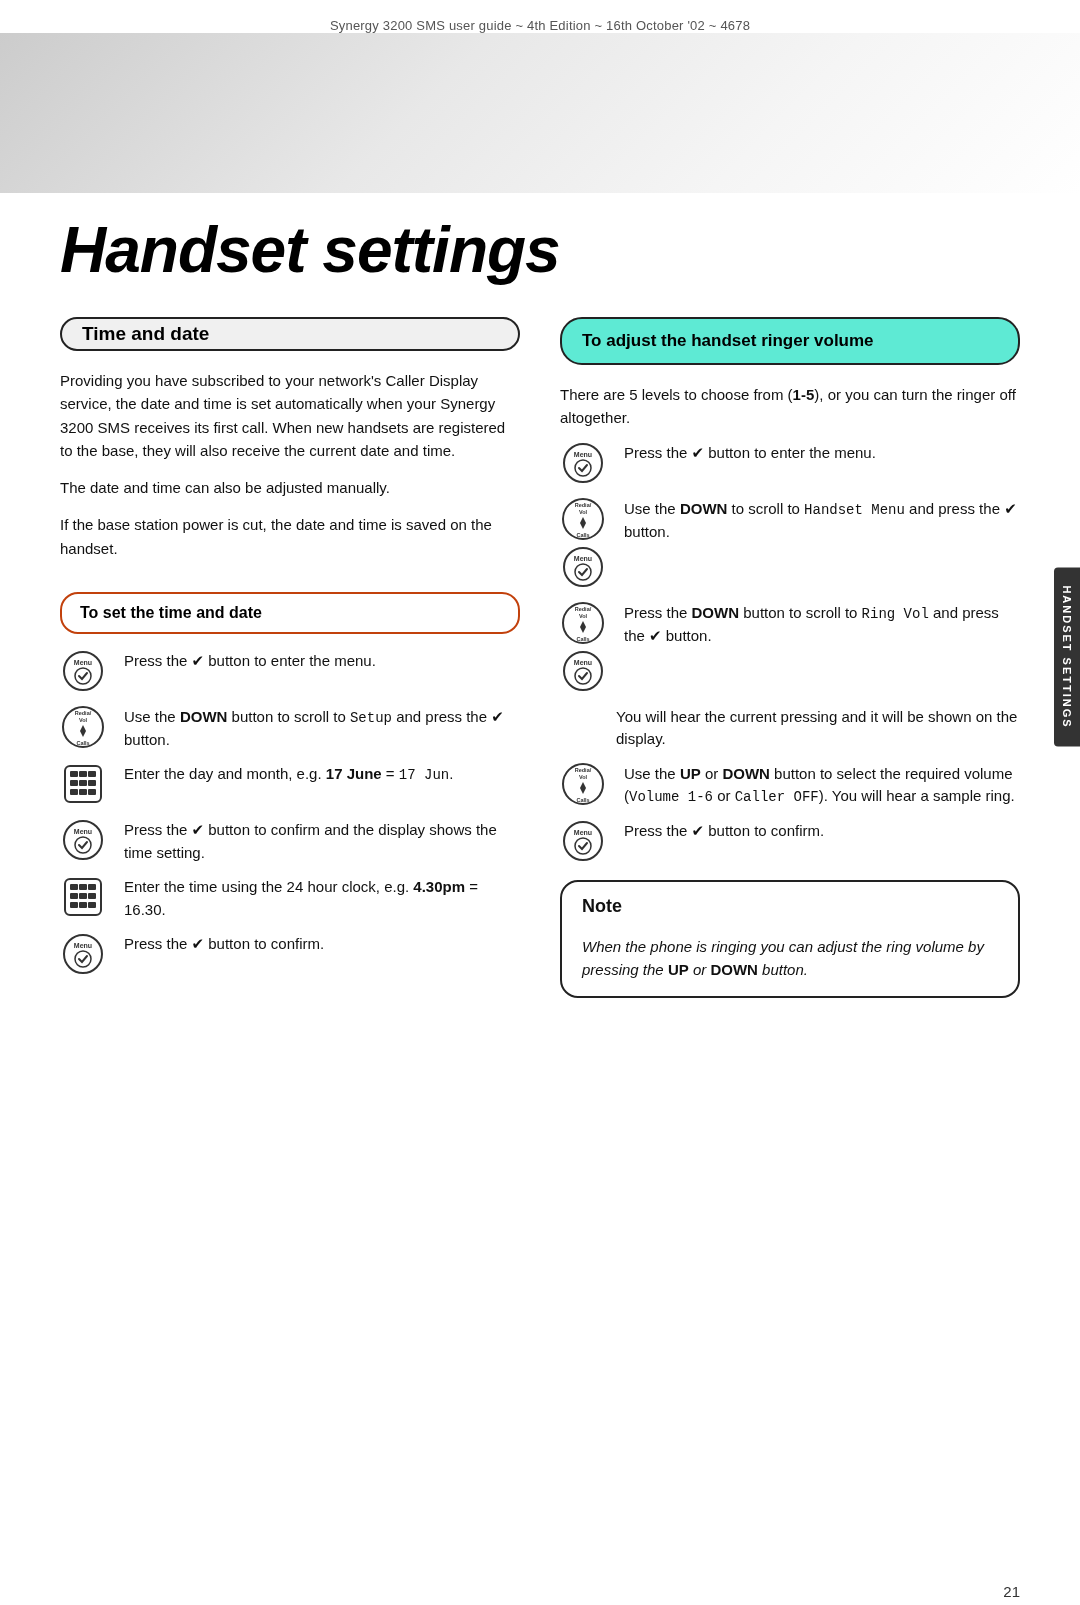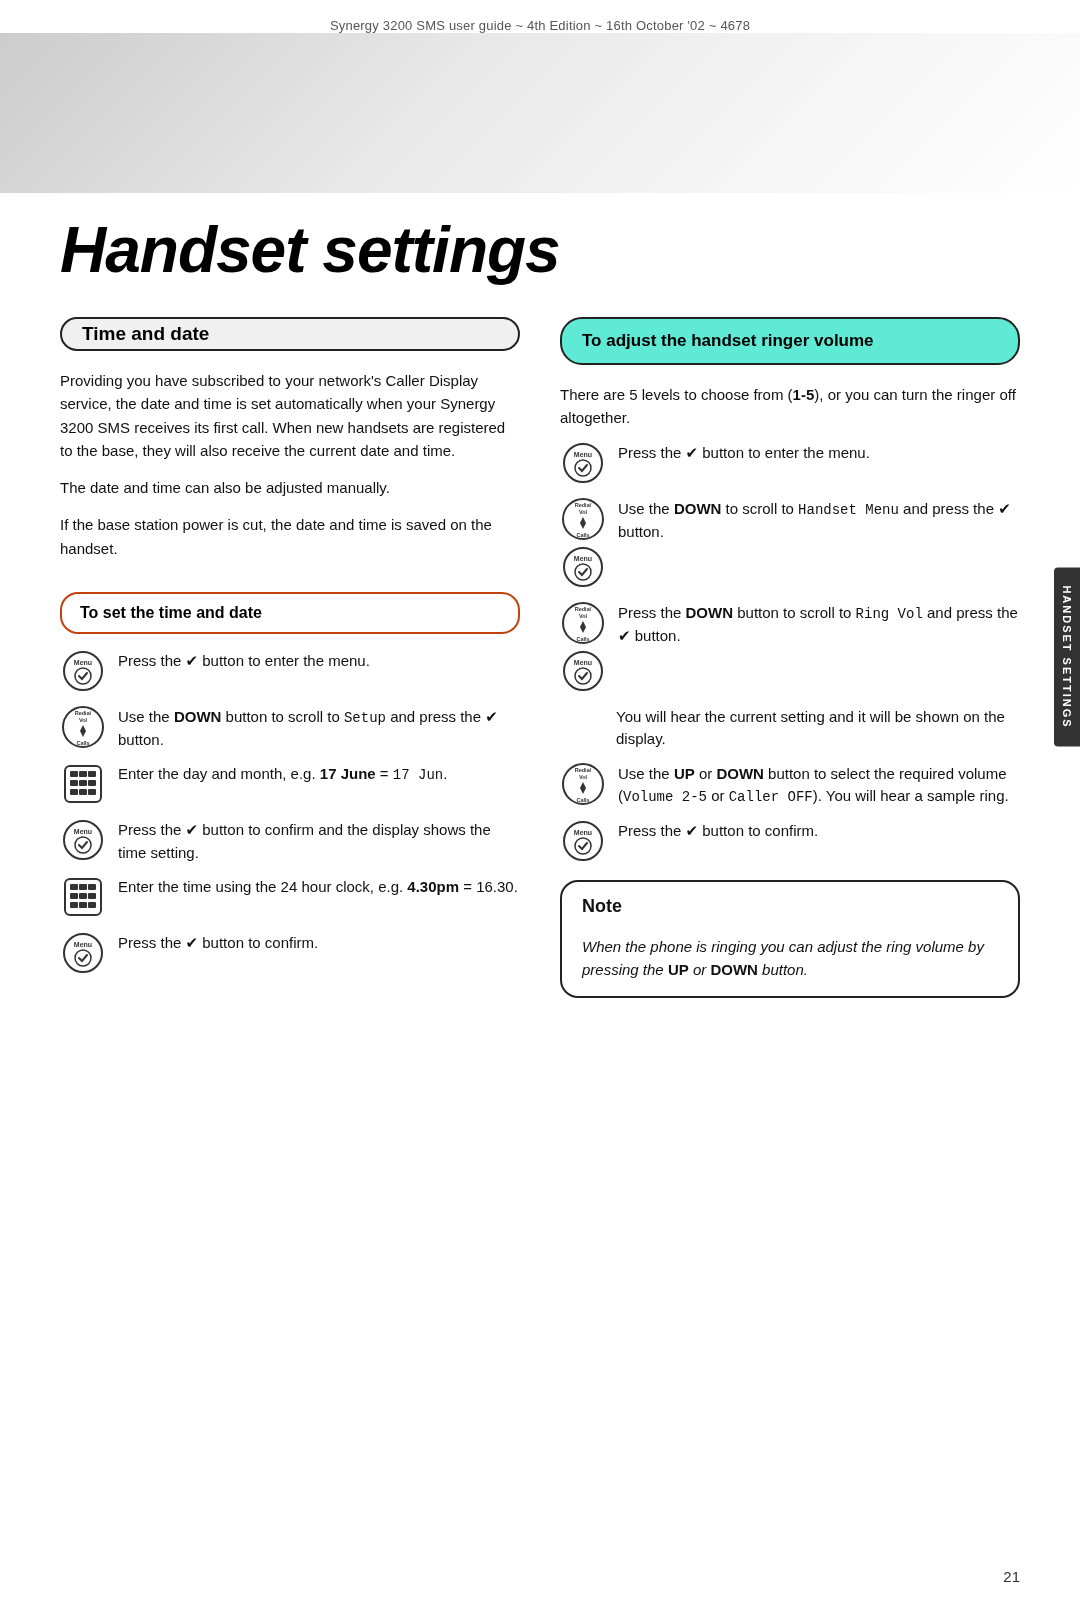--- a/index.html
+++ b/index.html
@@ -109,21 +109,21 @@
       font-size: 16px;
       font-weight: 900;
       color: #000;
     }
 
     
     .instr-row {
       display: flex;
       align-items: flex-start;
       margin-bottom: 10px;
-      gap: 12px;
+      gap: 18px;
     }
 
     .instr-icon {
       flex-shrink: 0;
       width: 46px;
       height: 46px;
       display: flex;
       align-items: center;
       justify-content: center;
     }
@@ -182,21 +182,21 @@
       font-style: italic;
     }
 
     .note-box .note-text b {
       font-style: normal;
       font-weight: 900;
     }
 
     .page-number {
       position: absolute;
-      bottom: 20px;
+      bottom: 5px;
       right: 60px;
       font-size: 15px;
       color: #333;
     }
 
     .intro-text {
       font-size: 15px;
       line-height: 1.55;
       color: #111;
       margin-bottom: 10px;
@@ -419,37 +419,37 @@
           </svg>
         </div>
       </div>
       <div class="instr-text">
         Press the <b>DOWN</b> button to scroll to <span class="mono">Ring Vol</span> and press the ✔ button.
       </div>
     </div>
 
     <div class="instr-row" style="padding-left:56px;">
       <div class="instr-text">
-        You will hear the current setting and it will be shown on the display.
+        You will hear the current pressing and it will be shown on the display.
       </div>
     </div>
 
     <div class="instr-row">
       <div class="instr-icon">
         <svg width="44" height="44" viewBox="0 0 44 44">
           <circle cx="22" cy="22" r="20" fill="none" stroke="#333" stroke-width="2"></circle>
           <text x="22" y="10" text-anchor="middle" font-size="5.5" fill="#333" font-weight="bold">Redia/</text>
           <text x="22" y="17" text-anchor="middle" font-size="5.5" fill="#333" font-weight="bold">Vol</text>
           <polygon points="22,20 19,26 25,26" fill="#333"></polygon>
           <polygon points="22,32 19,26 25,26" fill="#333"></polygon>
           <text x="22" y="40" text-anchor="middle" font-size="5.5" fill="#333" font-weight="bold">Calls</text>
         </svg>
       </div>
       <div class="instr-text">
-        Use the <b>UP</b> or <b>DOWN</b> button to select the required volume (<span class="mono">Volume 2-5</span> or <span class="mono">Caller OFF</span>). You will hear a sample ring.
+        Use the <b>UP</b> or <b>DOWN</b> button to select the required volume (<span class="mono">Volume 1-6</span> or <span class="mono">Caller OFF</span>). You will hear a sample ring.
       </div>
     </div>
 
     <div class="instr-row">
       <div class="instr-icon">
         <svg width="42" height="42" viewBox="0 0 42 42">
           <circle cx="21" cy="21" r="19" fill="none" stroke="#333" stroke-width="2"></circle>
           <text x="21" y="15" text-anchor="middle" font-size="7" fill="#333" font-weight="bold">Menu</text>
           <circle cx="21" cy="26" r="8" fill="none" stroke="#333" stroke-width="1.5"></circle>
           <path d="M17 26 L20 29 L25 23" stroke="#333" stroke-width="2" fill="none" stroke-linecap="round"></path>

